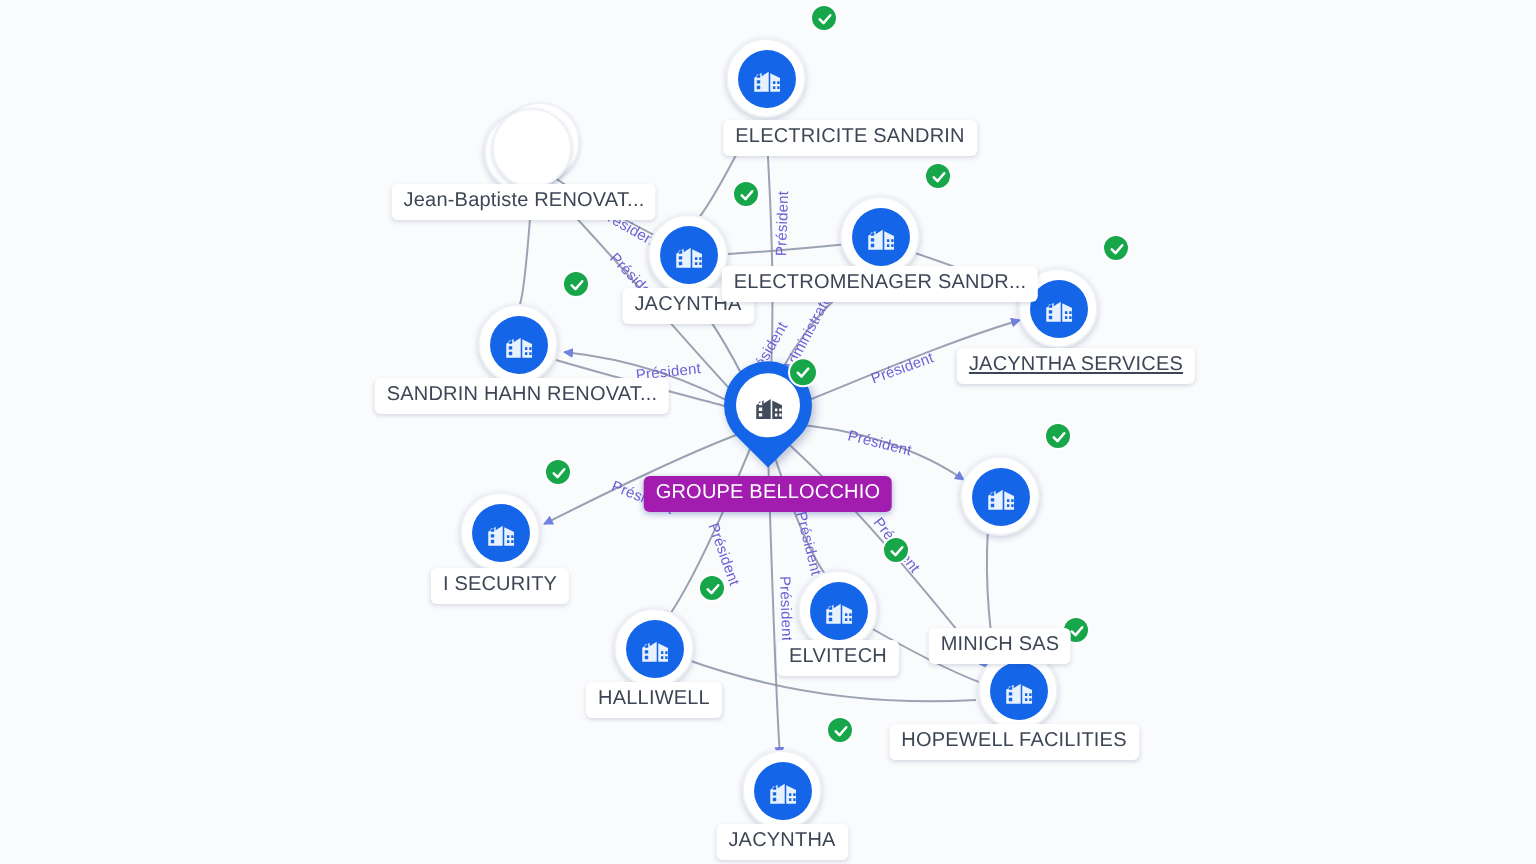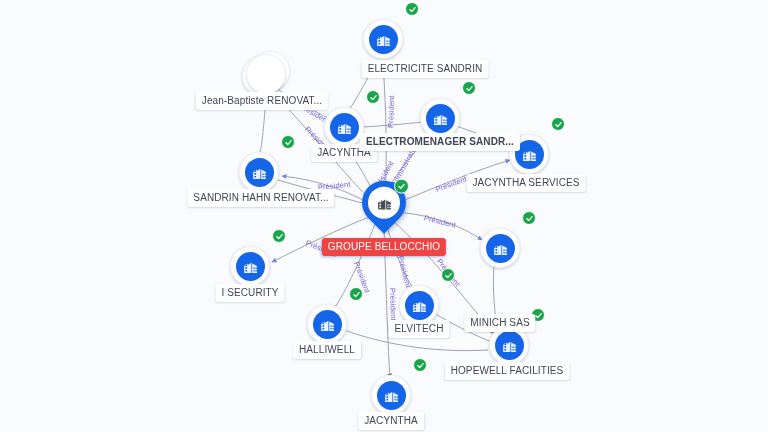--- a/index.html
+++ b/index.html
@@ -149,21 +149,21 @@
     font-size: 10px;
     line-height: 12px;
     letter-spacing: 0.1px;
     padding: 3px 6px;
     border-radius: 3px;
     white-space: nowrap;
     box-shadow: 0 1px 2px rgba(30, 50, 90, 0.16);
   }
 
   .node-label.selected {
-    background: #ef4444;
+    background: #a21caf;
     color: #ffffff;
     font-weight: 400;
     box-shadow: 0 1px 3px rgba(20, 60, 150, 0.35);
   }
 
   .node-label.person {
     color: #3d4655;
   }
 
   
@@ -447,22 +447,22 @@
             </svg>
           </span>
         </div>
       </div>
     </div>
 
   <div id="node-label-layer">
       <div class="node-label person" style="left: 262px; top: 92px;">Jean-Baptiste RENOVAT...</div>
       <div class="node-label" style="left: 383px; top: 60px; margin-left: 42px;">ELECTRICITE SANDRIN</div>
       <div class="node-label" style="left: 344px; top: 144px;">JACYNTHA</div>
-      <div class="node-label" style="left: 440px; top: 133px; font-weight: bold;">ELECTROMENAGER SANDR...</div>
-      <div class="node-label" style="left: 526px; top: 174px;">JACYNTHA SERVICES</div>
+      <div class="node-label" style="left: 440px; top: 133px;">ELECTROMENAGER SANDR...</div>
+      <div class="node-label" style="left: 538px; top: 174px; text-decoration: underline;">JACYNTHA SERVICES</div>
       <div class="node-label" style="left: 261px; top: 189px;">SANDRIN HAHN RENOVAT...</div>
       <div class="node-label" style="left: 500px; top: 266px; margin-top: 48px;">MINICH SAS</div>
       <div class="node-label" style="left: 250px; top: 284px;">I SECURITY</div>
       <div class="node-label" style="left: 327px; top: 341px;">HALLIWELL</div>
       <div class="node-label" style="left: 419px; top: 320px;">ELVITECH</div>
       <div class="node-label" style="left: 507px; top: 362px; text-align: center;">HOPEWELL FACILITIES</div>
       <div class="node-label" style="left: 391px; top: 412px;">JACYNTHA</div>
       <div class="node-label selected" style="left: 384px; top: 238px;">GROUPE BELLOCCHIO</div>
     </div>
 

